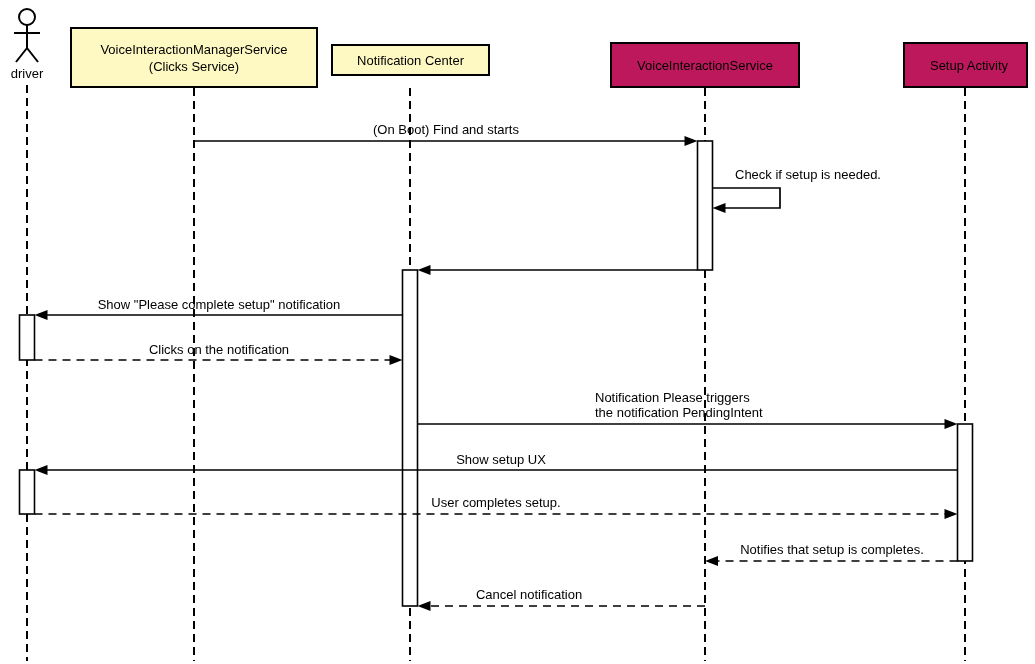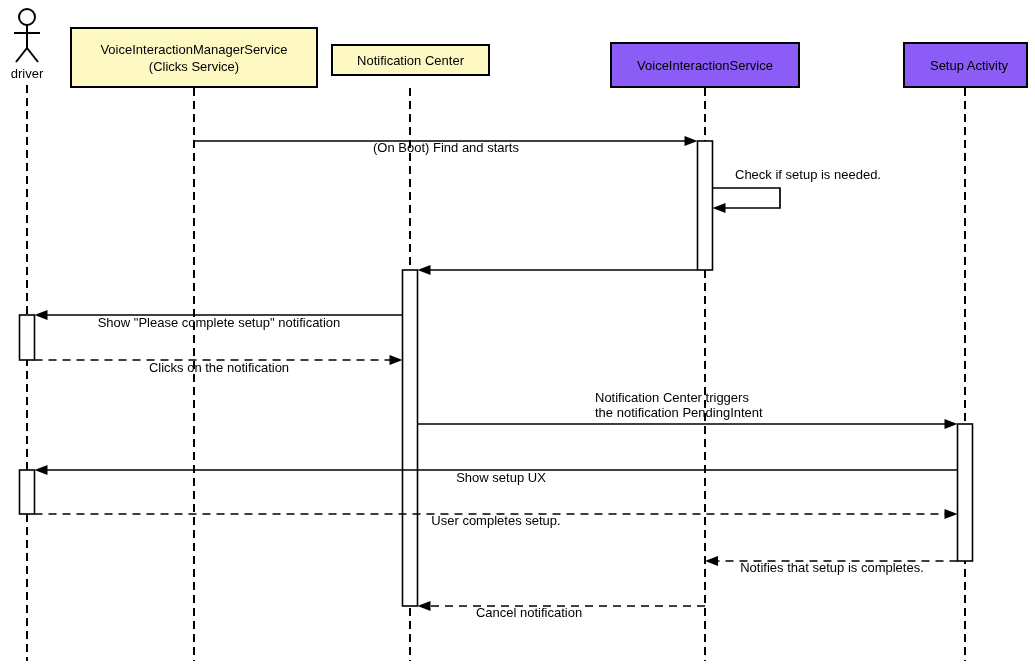--- a/index.html
+++ b/index.html
@@ -20,38 +20,38 @@
     flex-direction: column;
     align-items: center;
     justify-content: center;
     text-align: center;
     font-size: 13px;
     color: #000000;
     line-height: 17px;
     z-index: 2;
   }
   .pbox.cyan  { background: #fef9c3; }
-  .pbox.green { background: #8b5cf6; }
+  .pbox.green { background: #be185d; }
   .actor-label {
     position: absolute;
     transform: translateX(-50%);
     font-size: 13px;
     color: #000000;
     white-space: nowrap;
     z-index: 2;
   }
   .msg {
     position: absolute;
     font-size: 13px;
     line-height: 15px;
     color: #000000;
     white-space: nowrap;
     z-index: 3;
   }
-  .msg.center { transform: translateX(-50%); margin-top: 18px; }
+  .msg.center { transform: translateX(-50%); }
   .msg.block span { display: block; }
 </style>
 </head>
 <body>
 
 <div id="canvas">
 
   <svg id="geometry" width="1035" height="664" viewBox="0 0 1035 664">
 
     <g stroke="#000000" stroke-width="2" fill="none">
@@ -134,21 +134,21 @@
   <div class="msg center" style="left:446px; top:122px;">(On Boot) Find and starts</div>
 
   <div class="msg" style="left:735px; top:167px;">Check if setup is needed.</div>
 
 
   <div class="msg center" style="left:219px; top:297px;">Show "Please complete setup" notification</div>
 
   <div class="msg center" style="left:219px; top:342px;">Clicks on the notification</div>
 
   <div class="msg block" style="left:595px; top:390px;">
-    <span>Notification Center triggers</span>
+    <span>Notification Please triggers</span>
     <span>the notification PendingIntent</span>
   </div>
 
   <div class="msg center" style="left:501px; top:452px;">Show setup UX</div>
 
   <div class="msg center" style="left:496px; top:495px;">User completes setup.</div>
 
   <div class="msg center" style="left:832px; top:542px;">Notifies that setup is completes.</div>
 
   <div class="msg center" style="left:529px; top:587px;">Cancel notification</div>

